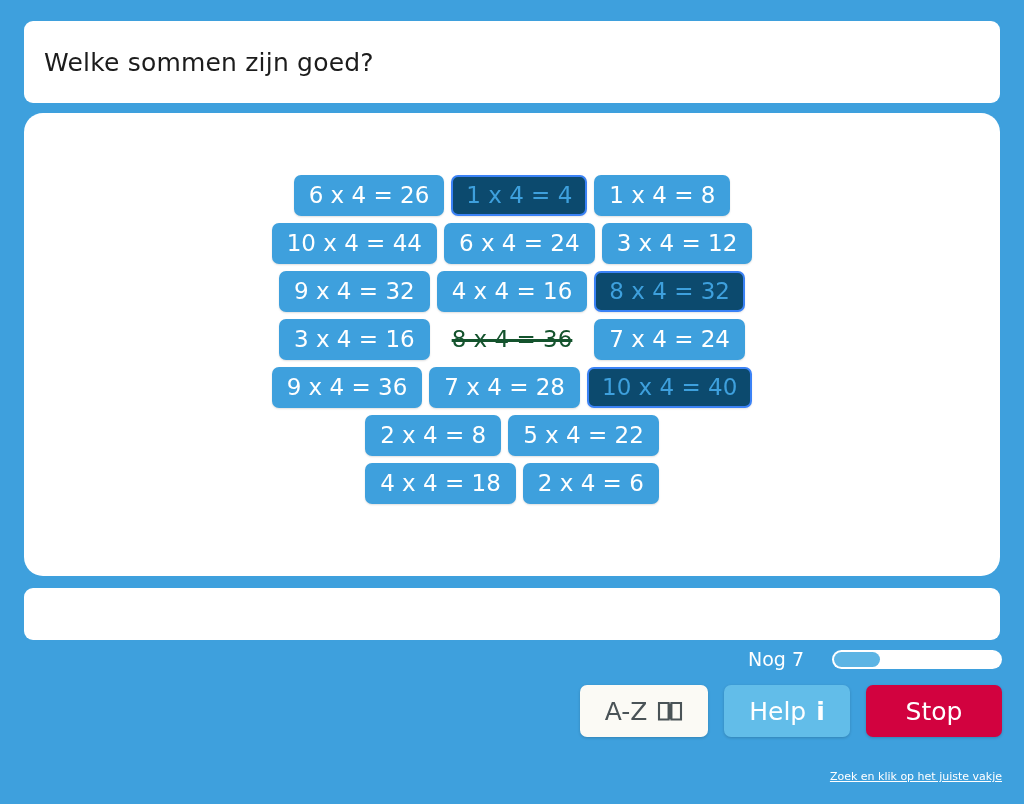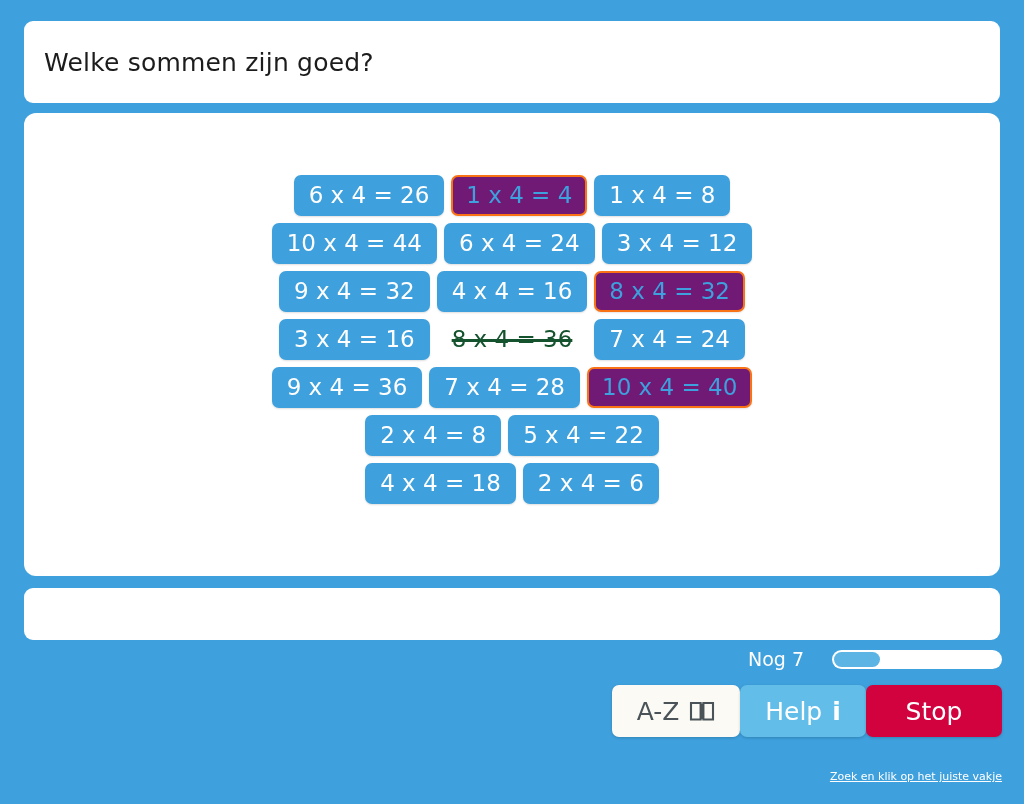--- a/index.html
+++ b/index.html
@@ -36,21 +36,21 @@
   }
 
   
   #play-panel {
     position: absolute;
     left: 24px;
     top: 113px;
     width: 976px;
     height: 463px;
     background: #ffffff;
-    border-radius: 12px;
+    border-radius: 19px;
     box-sizing: border-box;
     overflow: hidden;
   }
 
   #tile-grid {
     position: absolute;
     left: 0;
     right: 0;
     top: 62px;
     display: flex;
@@ -78,23 +78,23 @@
     white-space: nowrap;
     border: 2px solid transparent;
     user-select: none;
   }
   .tile.state-default {
     background: #3ea0dd;
     color: #ffffff;
     box-shadow: 0 1px 2px rgba(0,0,0,.13);
   }
   .tile.state-found {
-    background: #701a75;
+    background: #0c4a6e;
     color: #3ea0dd;
-    border: 2px solid #f97316;
+    border: 2px solid #3b82f6;
     box-shadow: 0 1px 2px rgba(0,0,0,.10);
   }
   .tile.state-wrong {
     background: transparent;
     color: #14532d;
     border: 2px solid transparent;
     text-decoration: line-through;
     text-decoration-thickness: 2.5px;
     box-shadow: none;
   }
@@ -140,21 +140,21 @@
     background: #5cb4e4;
   }
 
   
   #button-row {
     position: absolute;
     right: 22px;
     top: 685px;
     display: flex;
     align-items: center;
-    gap: 0;
+    gap: 16px;
   }
   .btn {
     box-sizing: border-box;
     height: 52px;
     border-radius: 7px;
     display: flex;
     align-items: center;
     justify-content: center;
     gap: 10px;
     font-size: 25px;

